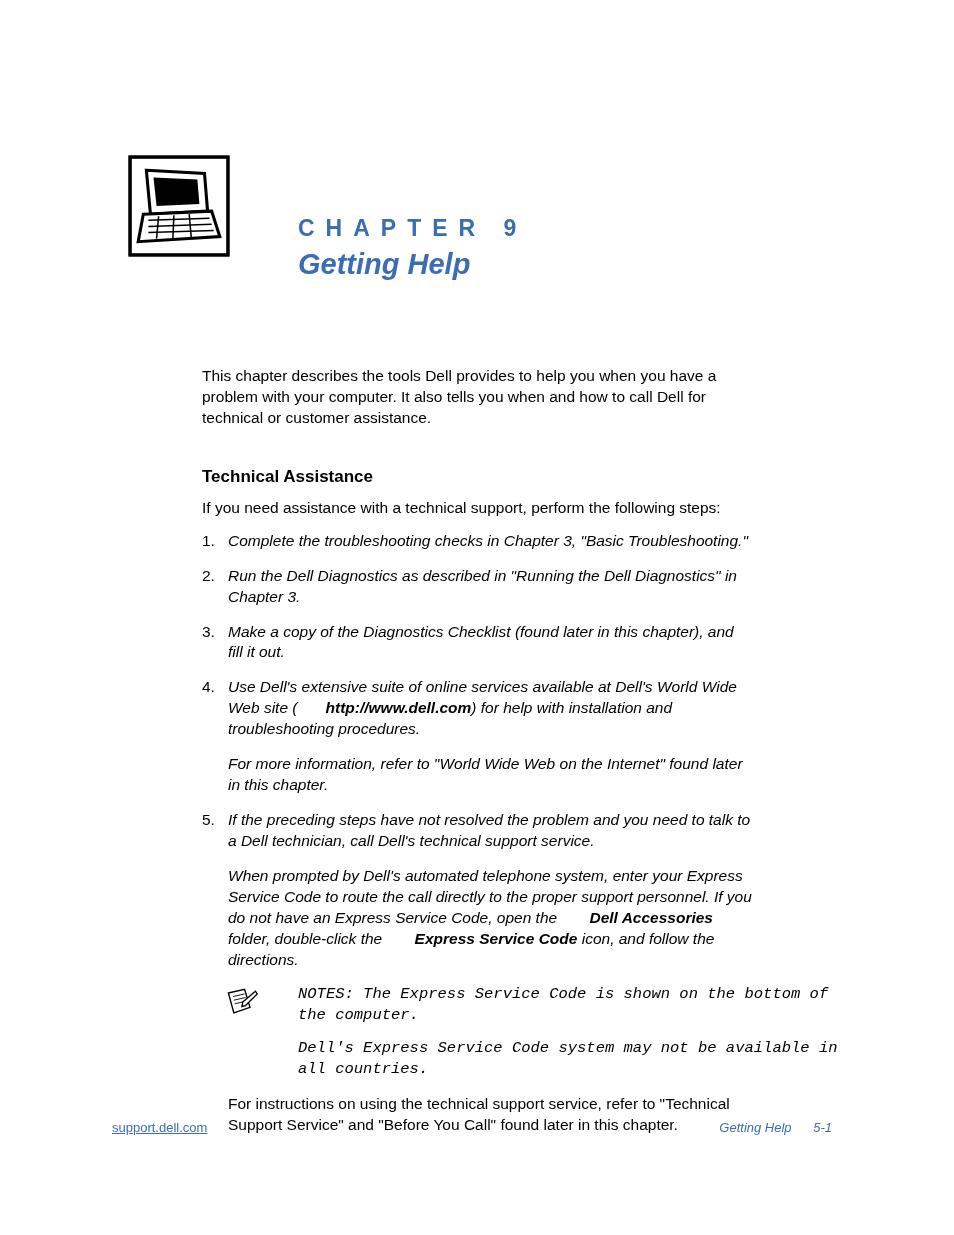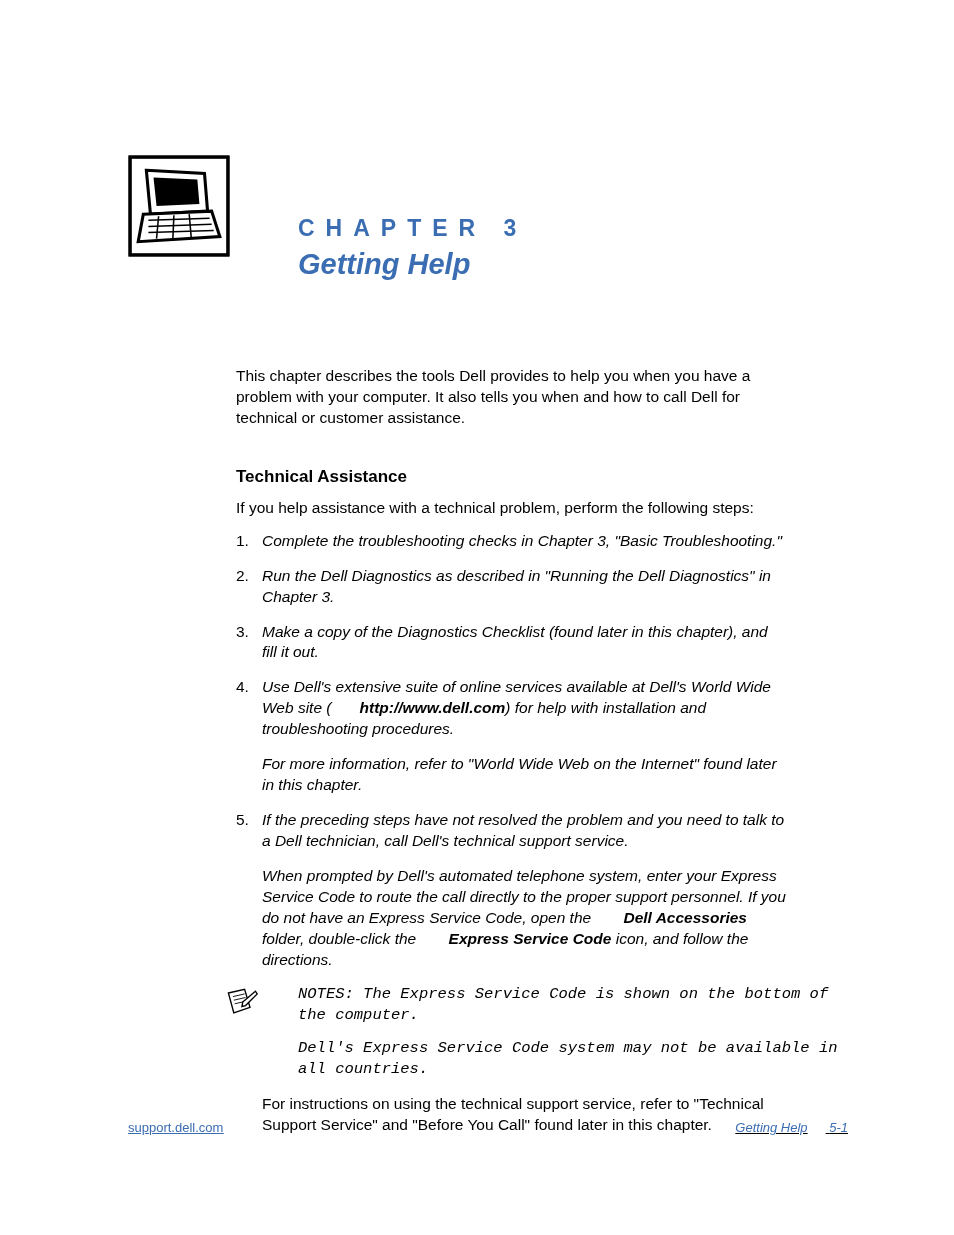--- a/index.html
+++ b/index.html
@@ -39,21 +39,21 @@
       font-family: Arial, Helvetica, sans-serif;
     }
     .chapter-title {
       color: #3b6db3;
       font-weight: bold;
       font-style: italic;
       font-size: 29px;
       font-family: Arial, Helvetica, sans-serif;
     }
     .body-area {
-      margin-left: 108px;
+      margin-left: 74px;
       width: 550px;
     }
     .intro-para {
       font-size: 15.5px;
       line-height: 1.35;
       margin-bottom: 38px;
       color: #000;
     }
     .section-heading {
       color: #000000;
@@ -100,28 +100,27 @@
       line-height: 1.35;
     }
     .notes-text p { margin-bottom: 12px; font-family: Liberation Mono, monospace; }
     .tail-para {
       font-size: 15.5px;
       line-height: 1.35;
       margin-top: 2px;
     }
     .footer-row {
       position: absolute;
-      left: 128px;
+      left: 112px;
       bottom: 100px;
       width: 720px;
       display: flex;
       justify-content: space-between;
       align-items: baseline;
       font-size: 13px;
-      text-decoration: underline;
     }
     .footer-left {
       color: #3b6db3;
       text-decoration: underline;
     }
     .footer-right-label {
       color: #3b6db3;
       font-style: italic;
       margin-right: 18px;
     }
@@ -144,30 +143,30 @@
         <path d="M 15 58 L 82 55 L 90 80 L 10 85 Z" fill="#fff" stroke="#000" stroke-width="3"></path>
         <line x1="20" y1="64" x2="80" y2="62" stroke="#000" stroke-width="1.5"></line>
         <line x1="20" y1="70" x2="82" y2="68" stroke="#000" stroke-width="1.5"></line>
         <line x1="20" y1="76" x2="84" y2="74" stroke="#000" stroke-width="1.5"></line>
         <line x1="30" y1="60" x2="28" y2="82" stroke="#000" stroke-width="1.5"></line>
         <line x1="45" y1="59" x2="44" y2="82" stroke="#000" stroke-width="1.5"></line>
         <line x1="60" y1="58" x2="62" y2="81" stroke="#000" stroke-width="1.5"></line>
       </svg>
     </div>
     <div class="title-block">
-      <div class="chapter-label">CHAPTER 3</div>
+      <div class="chapter-label">CHAPTER 9</div>
       <div class="chapter-title">Getting Help</div>
     </div>
   </div>
 
   <div class="body-area">
     <p class="intro-para">This chapter describes the tools Dell provides to help you when you have a problem with your computer. It also tells you when and how to call Dell for technical or customer assistance.</p>
 
     <h2 class="section-heading">Technical Assistance</h2>
-    <p class="section-intro">If you help assistance with a technical problem, perform the following steps:</p>
+    <p class="section-intro">If you need assistance with a technical support, perform the following steps:</p>
 
     <ol class="step-list" id="step-list">
         <li class="step-item">
           <div class="step-num">1.</div>
           <div class="step-body">
             <p>Complete the troubleshooting checks in Chapter 3, "Basic Troubleshooting."</p>
           </div>
         </li>
         <li class="step-item">
           <div class="step-num">2.</div>

